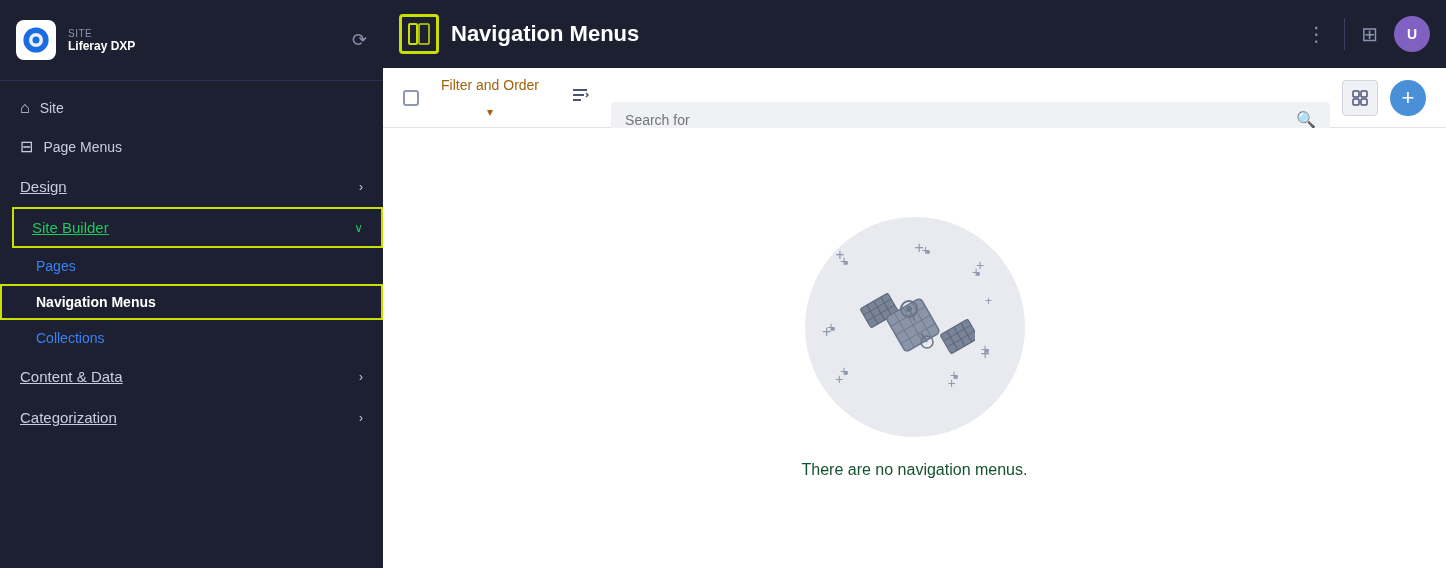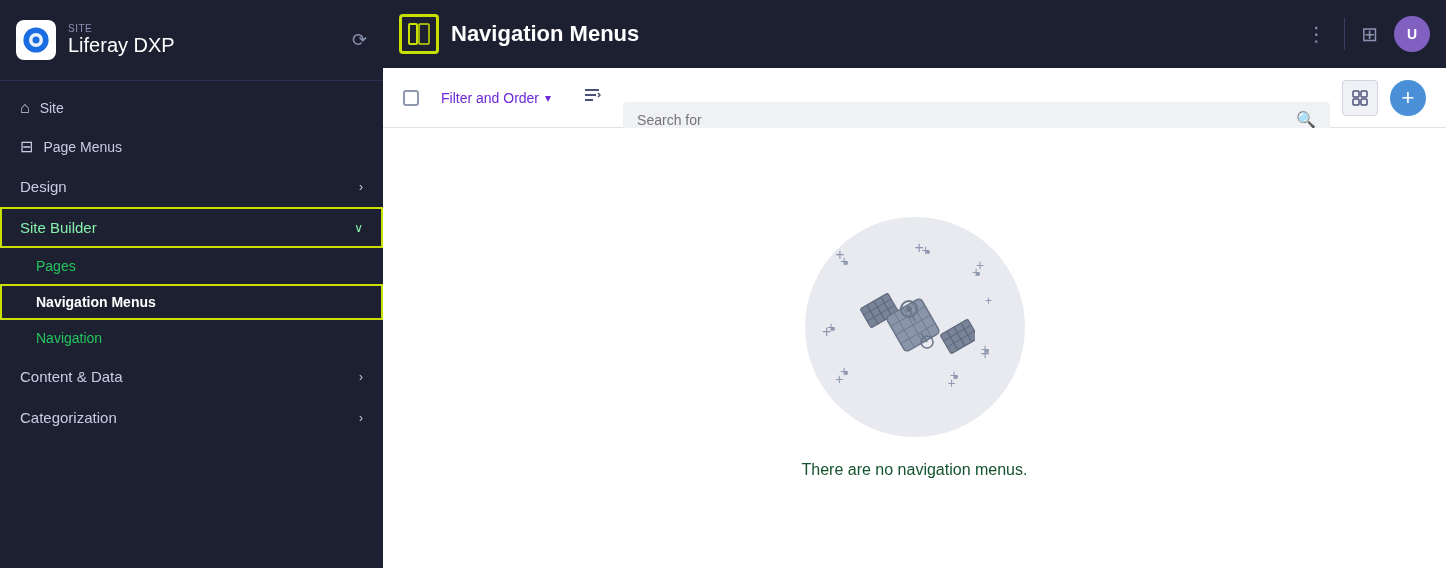--- a/index.html
+++ b/index.html
@@ -48,22 +48,22 @@
     }
 
     .sidebar-site-label {
       font-size: 10px;
       color: #8a92b2;
       text-transform: uppercase;
       letter-spacing: 0.5px;
     }
 
     .sidebar-site-name {
-      font-size: 20px;
-      font-weight: 400;
+      font-size: 12px;
+      font-weight: 700;
       color: #fff;
     }
 
     .sidebar-settings-icon {
       color: #8a92b2;
       font-size: 18px;
       cursor: pointer;
     }
 
     .sidebar-nav {
@@ -92,33 +92,35 @@
       cursor: pointer;
       font-size: 15px;
       font-weight: 500;
       justify-content: space-between;
     }
 
     .nav-section-left {
       display: flex;
       align-items: center;
       gap: 10px;
+      text-decoration: underline;
     }
 
     .nav-section.highlighted {
       outline: 2px solid #c8e000;
       outline-offset: -2px;
-      color: #86efac;
+      color: #22c55e;
+      margin-left: 12px;
     }
 
     .nav-sub-item {
       display: flex;
       align-items: center;
       padding: 10px 20px 10px 36px;
-      color: #22c55e;
+      color: #3b82f6;
       cursor: pointer;
       font-size: 14px;
     }
 
     .nav-sub-item.active {
       outline: 2px solid #c8e000;
       outline-offset: -2px;
       color: #fff;
       font-weight: 600;
     }
@@ -222,26 +224,27 @@
       width: 16px;
       height: 16px;
       border: 2px solid #9098b0;
       border-radius: 3px;
       flex-shrink: 0;
     }
 
     .filter-order-btn {
       display: flex;
       align-items: center;
-      gap: 6px;
-      color: #6d28d9;
+      gap: 12px;
+      color: #a16207;
       font-size: 14px;
       cursor: pointer;
       padding: 6px 10px;
       border-radius: 4px;
+      flex-direction: column;
     }
 
     .filter-sort-btn {
       color: #4a5278;
       font-size: 18px;
       cursor: pointer;
       padding: 6px 10px;
     }
 
     .search-wrapper {
@@ -402,21 +405,21 @@
 
     <div class="nav-sub-item">
       <span>Pages</span>
     </div>
 
     <div class="nav-sub-item active">
       <span>Navigation Menus</span>
     </div>
 
     <div class="nav-sub-item">
-      <span>Navigation</span>
+      <span>Collections</span>
     </div>
 
     <div class="nav-section">
       <div class="nav-section-left">
         <span>Content &amp; Data</span>
       </div>
       <span class="chevron">›</span>
     </div>
 
     <div class="nav-section">

